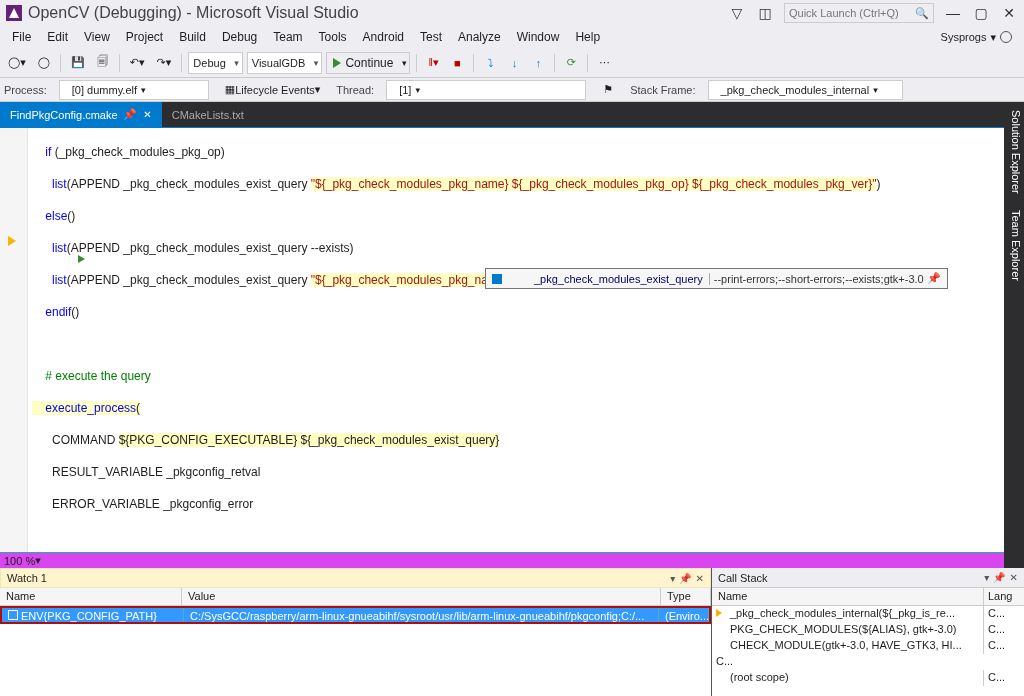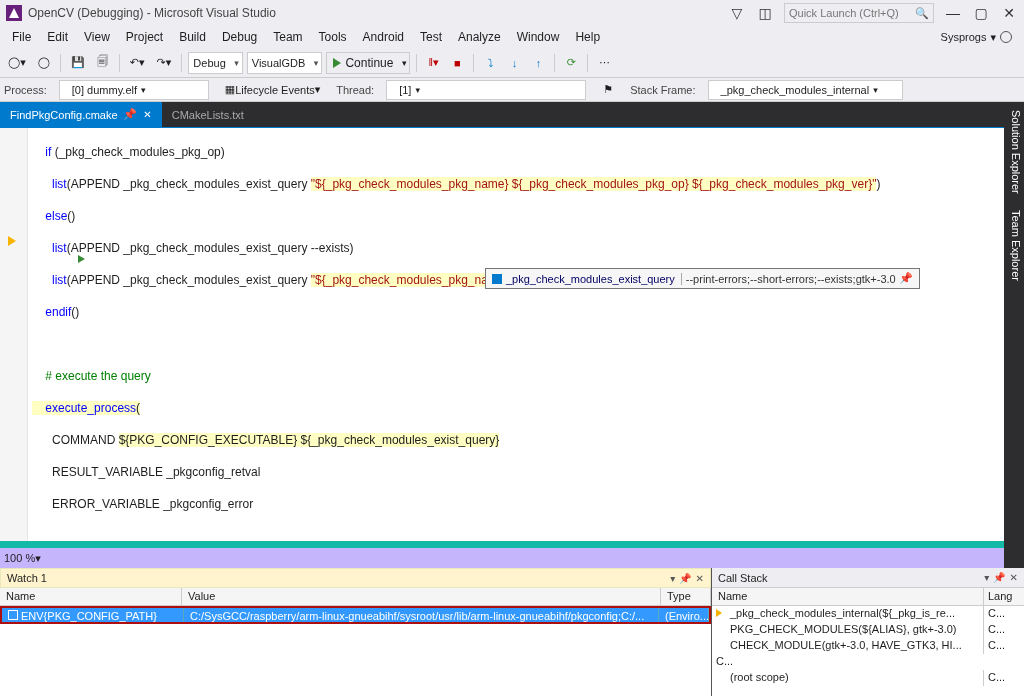--- a/index.html
+++ b/index.html
@@ -1,20 +1,20 @@
 <!DOCTYPE html>
 <html><head>
 <meta charset="utf-8">
 <style>
 * { margin: 0; padding: 0; box-sizing: border-box; font-family: "Segoe UI", Tahoma, sans-serif; }
 body { width: 1024px; height: 696px; background: #eeeef2; overflow: hidden; font-size: 12px; color: #1e1e1e; }
 .title-bar { height: 26px; background: #eeeef2; display: flex; align-items: center; padding: 0 6px; }
 .vs-icon { width: 16px; height: 16px; background: #68217a; margin-right: 6px; position: relative; }
 .vs-icon::after { content: ""; position: absolute; left: 3px; top: 3px; border-left: 5px solid transparent; border-right: 5px solid transparent; border-bottom: 10px solid #fff; }
-.title-text { font-size: 12px; color: #444; flex: 1; }
+.title-text { font-size: 16px; color: #444; flex: 1; }
 .title-icons { display: flex; gap: 10px; align-items: center; }
 .q-launch { width: 150px; height: 20px; border: 1px solid #ccc; padding: 0 4px; font-size: 11px; color: #777; display: flex; align-items: center; justify-content: space-between; }
 .win-btn { width: 18px; height: 18px; display: flex; align-items: center; justify-content: center; font-size: 14px; color: #333; }
 .menu-bar { height: 22px; background: #eeeef2; display: flex; align-items: center; padding: 0 4px; }
 .menu-item { padding: 2px 8px; font-size: 12px; color: #1e1e1e; cursor: default; }
 .sysprogs { margin-left: auto; padding-right: 8px; display: flex; align-items: center; gap: 4px; font-size: 11px; }
 .gear { width: 12px; height: 12px; border: 1px solid #555; border-radius: 50%; }
 .toolbar { height: 30px; background: #eeeef2; display: flex; align-items: center; padding: 0 4px; gap: 4px; border-bottom: 1px solid #ccc; }
 .tb-btn { height: 22px; min-width: 20px; display: flex; align-items: center; justify-content: center; padding: 0 4px; font-size: 11px; }
 .tb-sep { width: 1px; height: 18px; background: #ccc; margin: 0 2px; }
@@ -38,23 +38,23 @@
 .bp-arrow { position: absolute; left: 8px; top: 108px; width: 0; height: 0; border-top: 5px solid transparent; border-bottom: 5px solid transparent; border-left: 8px solid #f5b400; }
 .exec-arrow { position: absolute; left: 78px; top: 127px; width: 0; height: 0; border-top: 4px solid transparent; border-bottom: 4px solid transparent; border-left: 7px solid #388a34; }
 .code-body { position: absolute; left: 28px; top: 0; right: 14px; padding: 0 4px; line-height: 16px; white-space: pre; }
 .c-kw { color: #0000ff; }
 .c-str { color: #a31515; }
 .c-cmnt { color: #008000; }
 .hlq { background: #ffffc4; }
 .code-line { height: 16px; }
 .tooltip { position: absolute; left: 485px; top: 140px; background: #f6f6f6; border: 1px solid #767676; padding: 3px 6px; font-size: 11px; display: flex; align-items: center; gap: 4px; z-index: 5; }
 .tt-cube { width: 10px; height: 10px; background: #007acc; }
-.tt-q { color: #006; }
+.tt-q { color: #006; margin-left: 28px; }
 .tt-v { color: #333; border-left: 1px solid #aaa; padding-left: 4px; margin-left: 2px; }
-.zoom-bar { height: 27px; background: #c4b5fd; font-size: 11px; padding: 0 4px; display: flex; align-items: center; border-top: 7px solid #14b8a6; }
+.zoom-bar { height: 16px; background: #d946ef; font-size: 11px; padding: 0 4px; display: flex; align-items: center; border-top: 1px solid #14b8a6; }
 .right-tabs { width: 20px; background: #2d2d30; display: flex; flex-direction: column; color: #fff; }
 .vtab { writing-mode: vertical-rl; padding: 8px 2px; font-size: 11px; text-align: center; cursor: default; }
 .bottom-panels { height: 161px; display: flex; }
 .watch-panel { width: 712px; display: flex; flex-direction: column; border-right: 1px solid #555; }
 .panel-hdr { height: 20px; background: #fff4ce; border: 1px solid #e8e8b8; font-size: 11px; padding: 2px 6px; display: flex; align-items: center; justify-content: space-between; }
 .panel-icons { display: flex; gap: 4px; font-size: 10px; color: #555; }
 .watch-grid { flex: 1; background: #fff; font-size: 11px; }
 .grid-hdr { display: flex; height: 18px; background: #f5f5f5; border-bottom: 1px solid #ccc; }
 .grid-col { padding: 2px 6px; border-right: 1px solid #ccc; }
 .c-name { width: 182px; }

